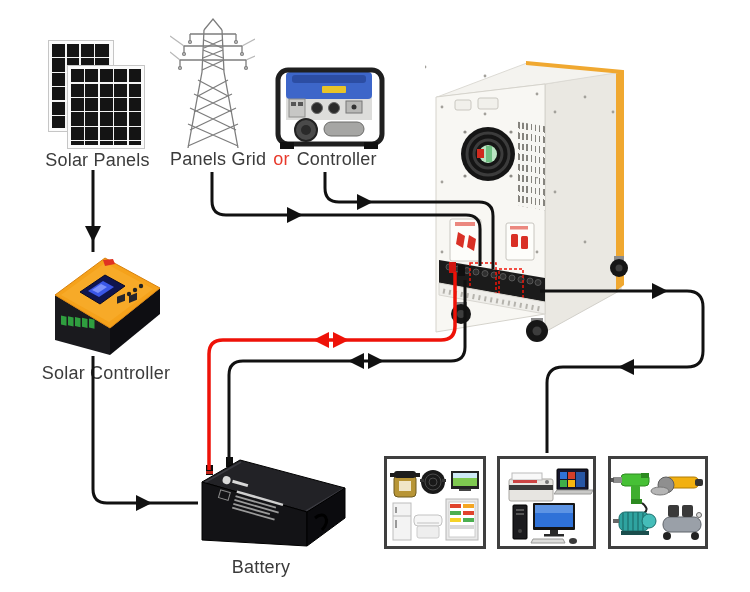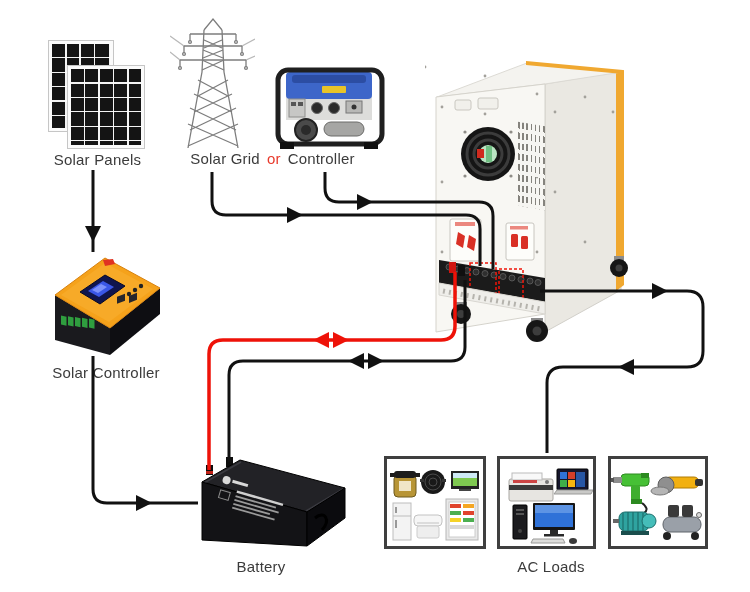--- a/index.html
+++ b/index.html
@@ -2,21 +2,21 @@
 <html><head>
 <meta charset="utf-8">
 <style>
   html,body{margin:0;padding:0;background:#ffffff;}
   .canvas{
     position:relative;width:750px;height:592px;background:#ffffff;overflow:hidden;
     font-family:"Liberation Sans",sans-serif;color:#3b3b3b;
   }
   .abs{position:absolute;}
   .label{
-    position:absolute;font-size:15px;line-height:18px;color:#3b3b3b;
+    position:absolute;font-size:18px;line-height:18px;color:#3b3b3b;
     text-align:center;white-space:nowrap;letter-spacing:.2px;
   }
   .or-word{color:#e8392b;margin:12px 7px;}
   
   .sp-panel{
     position:absolute;
     background-image:
       repeating-linear-gradient(to right, transparent 0 13px, rgba(255,255,255,.95) 13px 14.5px),
       repeating-linear-gradient(to bottom, transparent 0 13px, rgba(255,255,255,.95) 13px 14.5px);
     background-color:#141414;
@@ -86,21 +86,21 @@
       <circle cx="34" cy="74" r="11" fill="#4a4a4a" stroke="#222" stroke-width="2"></circle>
       <circle cx="34" cy="74" r="5" fill="#2a2a2a"></circle>
       <rect x="52" y="66" width="40" height="14" rx="7" fill="#a6a6a4" stroke="#6b6b69"></rect>
       <rect x="6" y="14" width="104" height="74" rx="10" fill="none" stroke="#1f1f1f" stroke-width="5"></rect>
       <rect x="8" y="86" width="14" height="7" fill="#111"></rect>
       <rect x="92" y="86" width="14" height="7" fill="#111"></rect>
     </svg>
   </div>
 
   <div class="label" style="left:170px;top:150px;width:205px;">
-    <span>Solar Grid</span><span class="or-word">or</span><span>Controller</span>
+    <span>Panels Grid</span><span class="or-word">or</span><span>Controller</span>
   </div>
 
   <div class="abs" style="left:425px;top:52px;z-index:5;">
     <svg width="205" height="315" viewBox="0 0 205 315">
 
       <polygon points="120,32 196,19 196,238 120,280" fill="#eae8e2" stroke="#d2d0ca"></polygon>
 
       <polygon points="191,19 199,18 199,233 191,239" fill="#f0a830"></polygon>
 
       <polygon points="12,45 102,11 197,20 120,32" fill="#f4f3ef" stroke="#dcdad4"></polygon>
@@ -363,23 +363,20 @@
 
       <rect x="52" y="58" width="38" height="15" rx="7" fill="#9aa0a8" stroke="#5f646b"></rect>
       <rect x="57" y="46" width="11" height="12" rx="2" fill="#3a3a3a"></rect>
       <rect x="71" y="46" width="11" height="12" rx="2" fill="#3a3a3a"></rect>
       <circle cx="56" cy="77" r="4" fill="#222"></circle>
         <circle cx="84" cy="77" r="4" fill="#222"></circle>
       <circle cx="88" cy="56" r="2.5" fill="#ddd" stroke="#666"></circle>
     </svg>
   </div>
 
-  <div class="label" style="left:476px;top:558px;width:150px;">
-    <span>AC Loads</span>
-  </div>
 
   <svg class="wires" width="750" height="592" viewBox="0 0 750 592">
     <g fill="none" stroke="#111111" stroke-width="3">
       <path d="M93,170 V252"></path>
       <path d="M93,356 V489 Q93,503 107,503 H198"></path>
       <path d="M212,172 V201 Q212,215 226,215 H466 Q480,215 480,229 V266"></path>
       <path d="M325,172 V188 Q325,202 339,202 H479 Q493,202 493,216 V269"></path>
       <path d="M540,291 H687 Q703,291 703,307 V351 Q703,367 687,367 H563 Q547,367 547,383 V453"></path>
       <path d="M465,280 V347 Q465,361 451,361 H243 Q229,361 229,375 V462"></path>
     </g>

